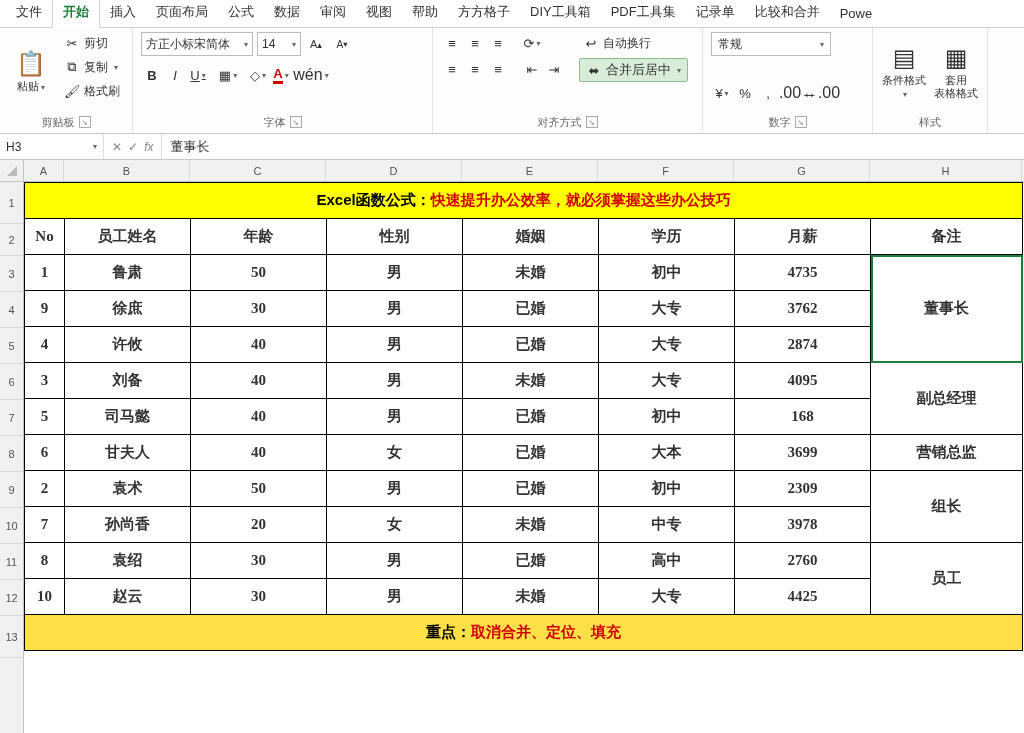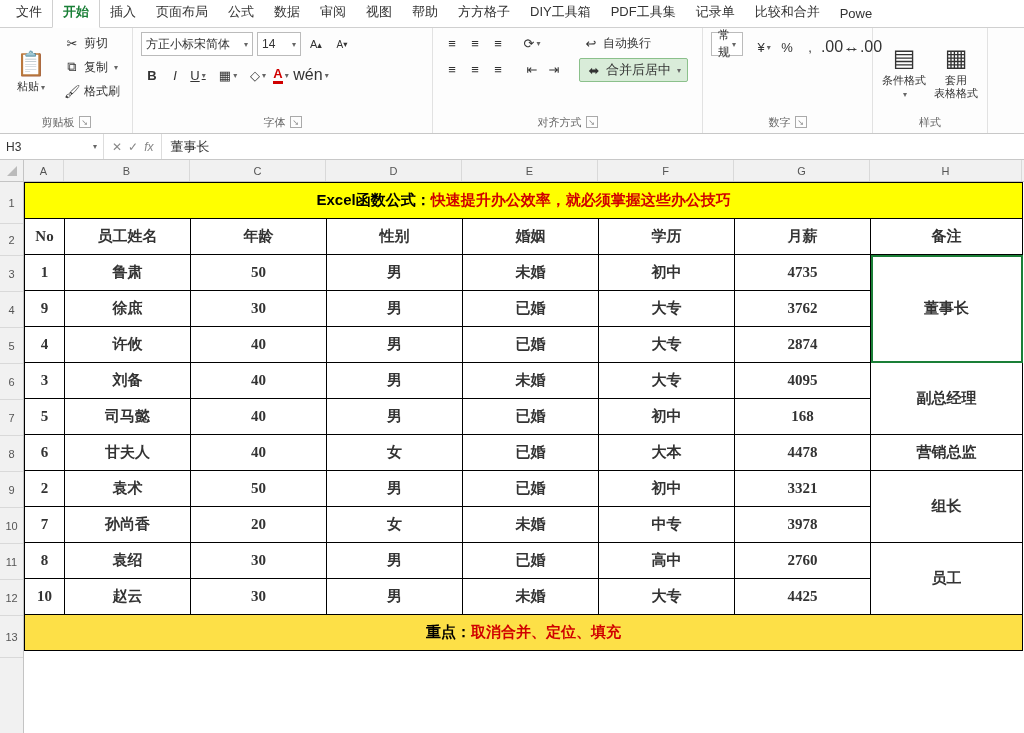--- a/index.html
+++ b/index.html
@@ -179,21 +179,21 @@
           </div>
       </div>
     </div>
     <div class="group-label">
         <span>对齐方式</span>
         <span class="dlaunch">↘</span>
       </div>
   </div>
 
   <div class="group" style="width:170px">
-    <div class="group-body" style="gap:10px">
+    <div class="group-body" style="flex-direction:column;gap:22px">
       <div class="numfmt">
           <span>常规</span>
           <span class="dd">▾</span>
         </div>
       <div class="row2">
         <span class="sqbtn">¥<span class="dd">▾</span></span>
         <span class="sqbtn">%</span>
         <span class="sqbtn">,</span>
         <span style="width:6px"></span>
         <span class="sqbtn" style="font-size:16px">.00→</span>
@@ -345,31 +345,31 @@
             <td>初中</td>
             <td>168</td>
           </tr>
           <tr>
             <td>6</td>
             <td>甘夫人</td>
             <td>40</td>
             <td>女</td>
             <td>已婚</td>
             <td>大本</td>
-            <td>4478</td>
+            <td>3699</td>
             <td rowspan="1">营销总监</td>
           </tr>
           <tr>
             <td>2</td>
             <td>袁术</td>
             <td>50</td>
             <td>男</td>
             <td>已婚</td>
             <td>初中</td>
-            <td>3321</td>
+            <td>2309</td>
             <td rowspan="2">组长</td>
           </tr>
           <tr>
             <td>7</td>
             <td>孙尚香</td>
             <td>20</td>
             <td>女</td>
             <td>未婚</td>
             <td>中专</td>
             <td>3978</td>

